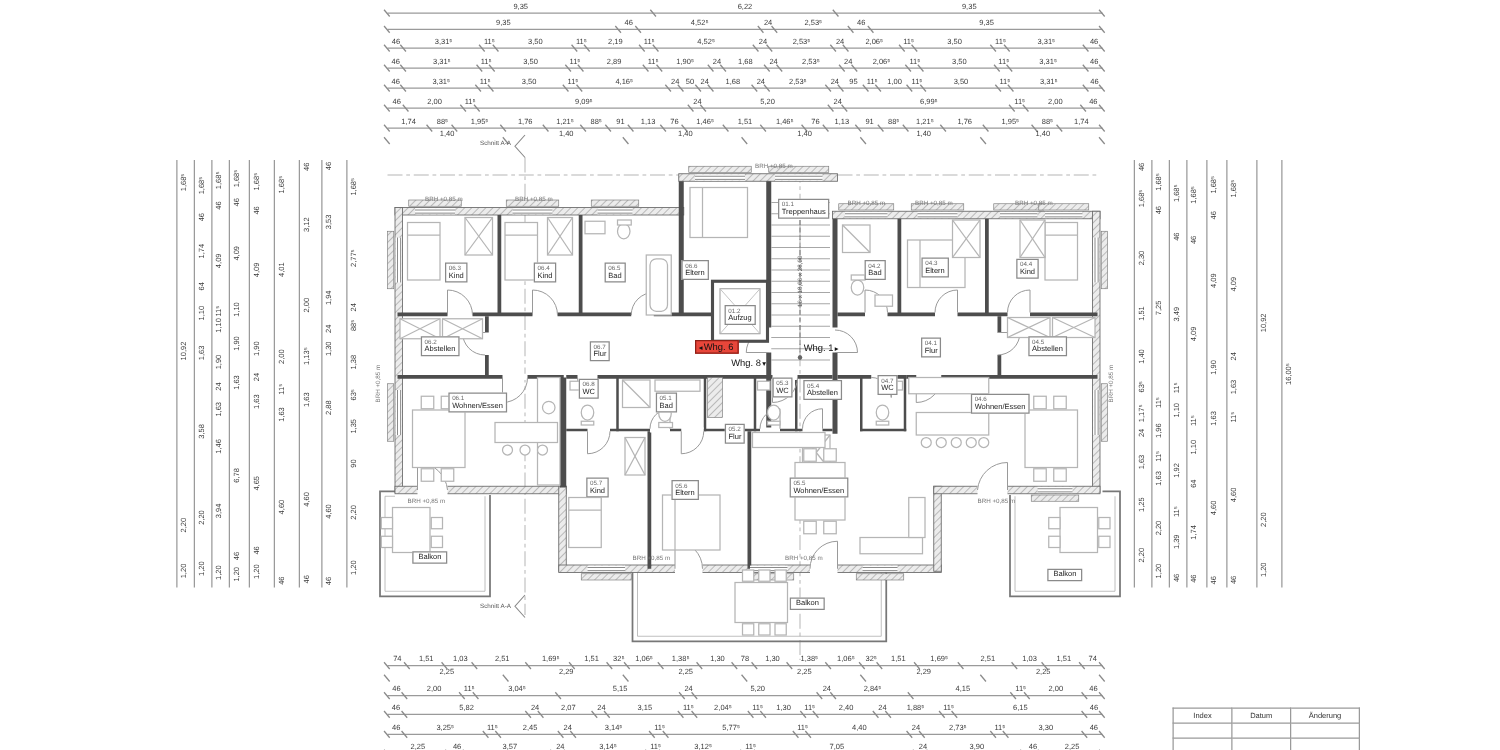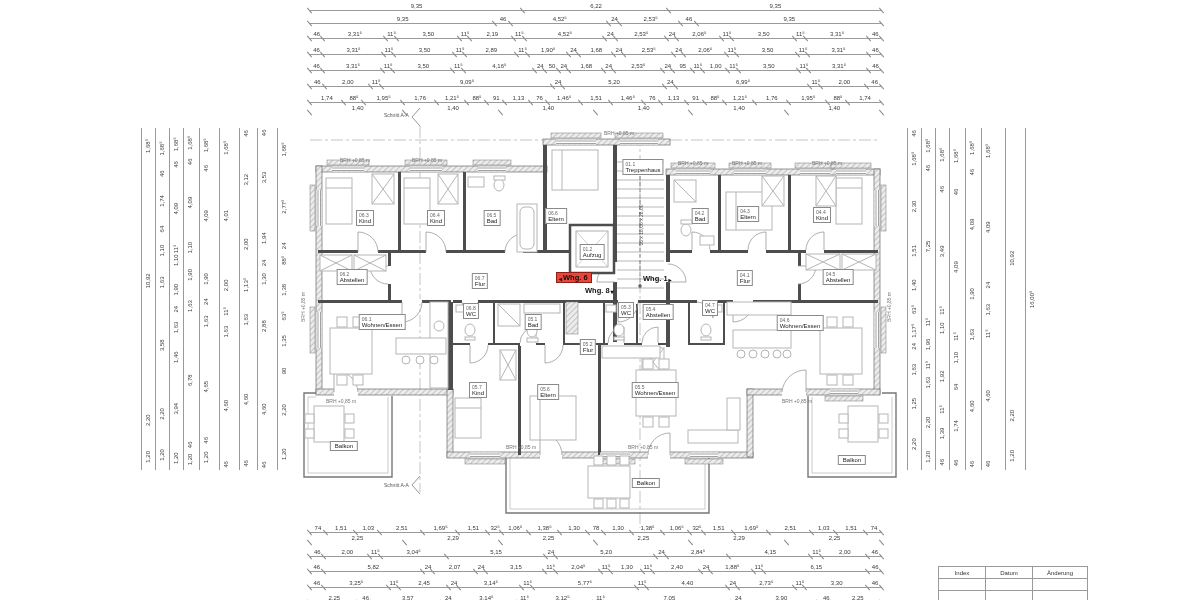--- a/index.html
+++ b/index.html
@@ -19,21 +19,21 @@
            border-left:1px solid #9a9a9a;font-size:6px;color:#3a3a3a;}
   .dim-col span{position:relative;flex:1;display:flex;align-items:center;justify-content:center;
                 writing-mode:vertical-rl;transform:rotate(180deg);min-height:0;line-height:1;
                 white-space:nowrap;overflow:visible;}
   
   .overlay{position:absolute;left:0;top:0;width:1200px;height:600px;pointer-events:none;}
   .room-label{position:absolute;transform:translate(-50%,-50%);background:#fff;
               border:0.5px solid #8a8a8a;padding:1px 2px;display:flex;flex-direction:column;}
   .room-code{font-size:5px;color:#666;}
   .room-name{font-size:6px;color:#1d1d1d;}
-  .unit-label{position:absolute;font-size:7.5px;font-weight:bold;color:#111;display:flex;
+  .unit-label{position:absolute;font-size:7.5px;font-weight:normal;color:#111;display:flex;
               gap:1px;align-items:flex-end;padding:0 2px;white-space:nowrap;}
   .unit-label.highlight{background:#e8463a;border:0.5px solid #8d1f16;}
   .unit-arrow{font-size:6px;}
   .brh{position:absolute;font-size:5px;color:#777;white-space:nowrap;}
   .brh.rot{transform:rotate(-90deg);transform-origin:left top;}
   .balkon-label{position:absolute;transform:translate(-50%,-50%);border:0.5px solid #8a8a8a;
               background:#fff;font-size:6px;padding:1px 4px;color:#222;}
   .stair-note{position:absolute;font-size:5px;color:#555;transform:rotate(-90deg);
               transform-origin:center;white-space:nowrap;}
   .section-label{position:absolute;font-size:5px;color:#555;white-space:nowrap;}

